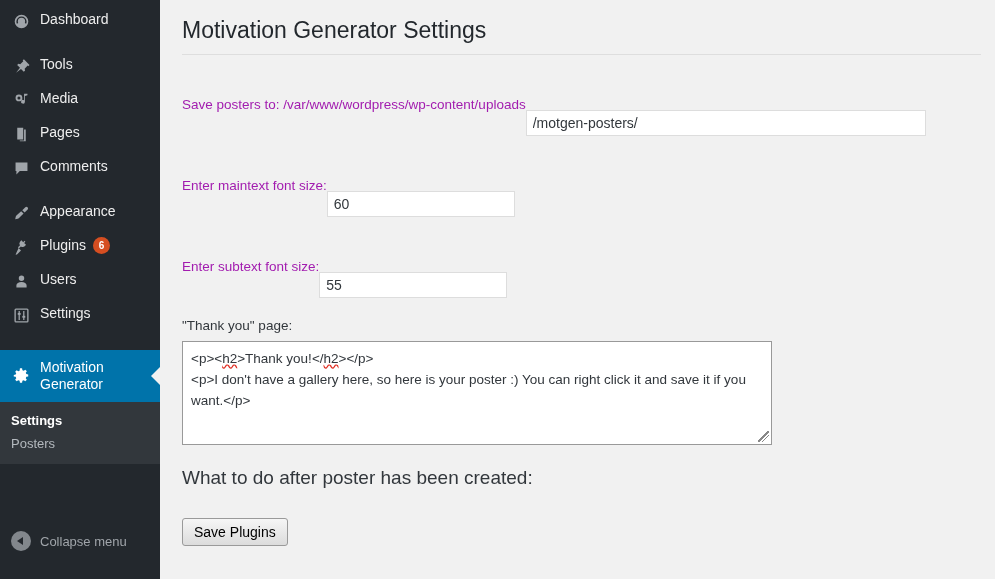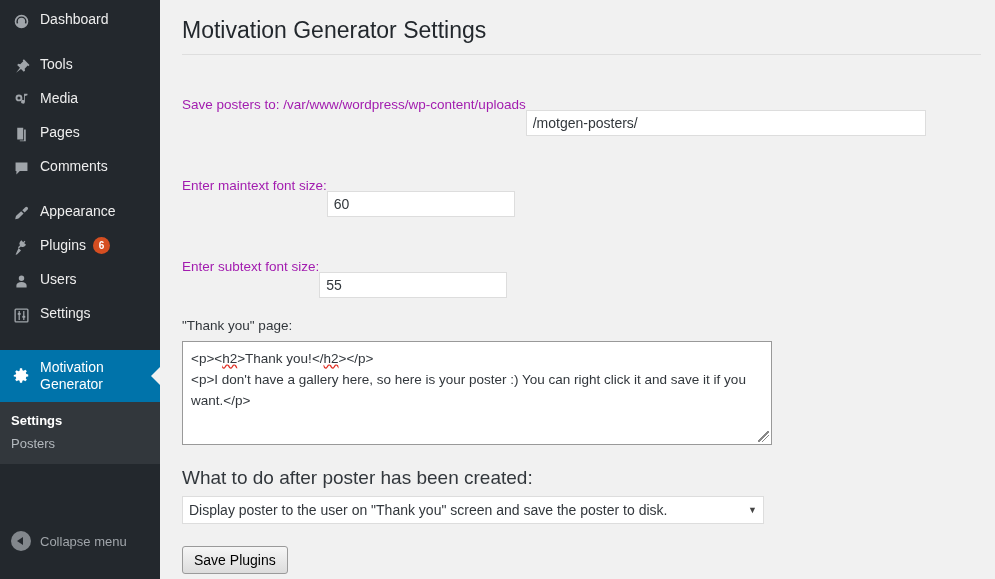--- a/index.html
+++ b/index.html
@@ -376,21 +376,17 @@
     <div class="block-label">"Thank you" page:</div>
 
     <div class="ta-wrap">
       <div class="ta-render"><span>&lt;p&gt;&lt;</span><span class="spell">h2</span><span>&gt;Thank you!&lt;/</span><span class="spell">h2</span><span>&gt;&lt;/p&gt;</span>
 <span>&lt;p&gt;I don't have a gallery here, so here is your poster :) You can right click it and save it if you want.&lt;/p&gt;</span></div>
       <span class="ta-grip"></span>
     </div>
 
     <div class="select-label">What to do after poster has been created:</div>
 
-    <div class="sel">
-      <span class="sel-val">Display poster to the user on "Thank you" screen and save the poster to disk.</span>
-      <span class="arrow">▼</span>
-    </div>
 
     <button class="save-btn">Save Plugins</button>
 
   </div>
 </div>
 
 </body></html>

